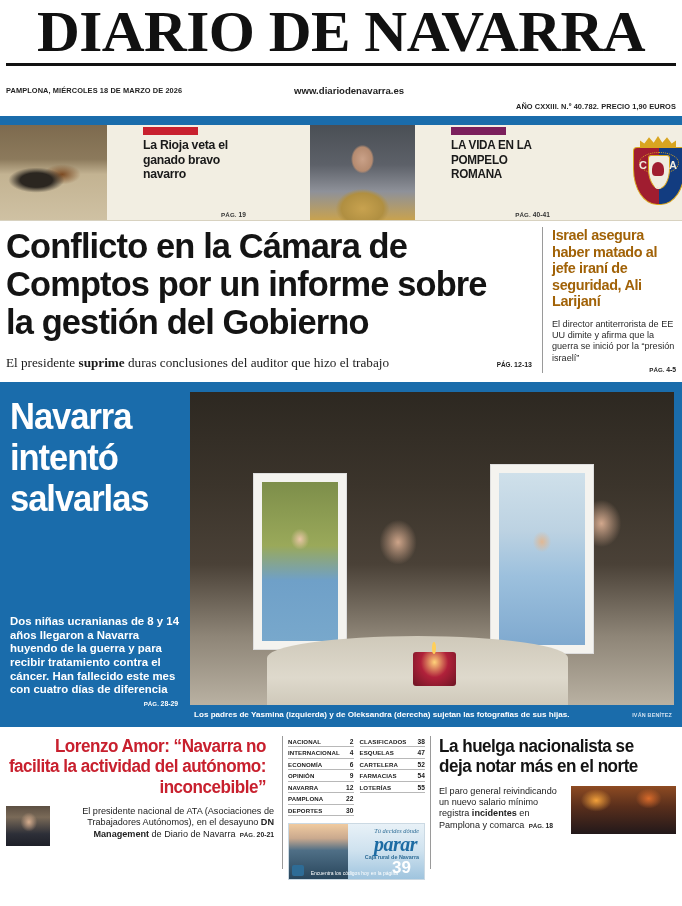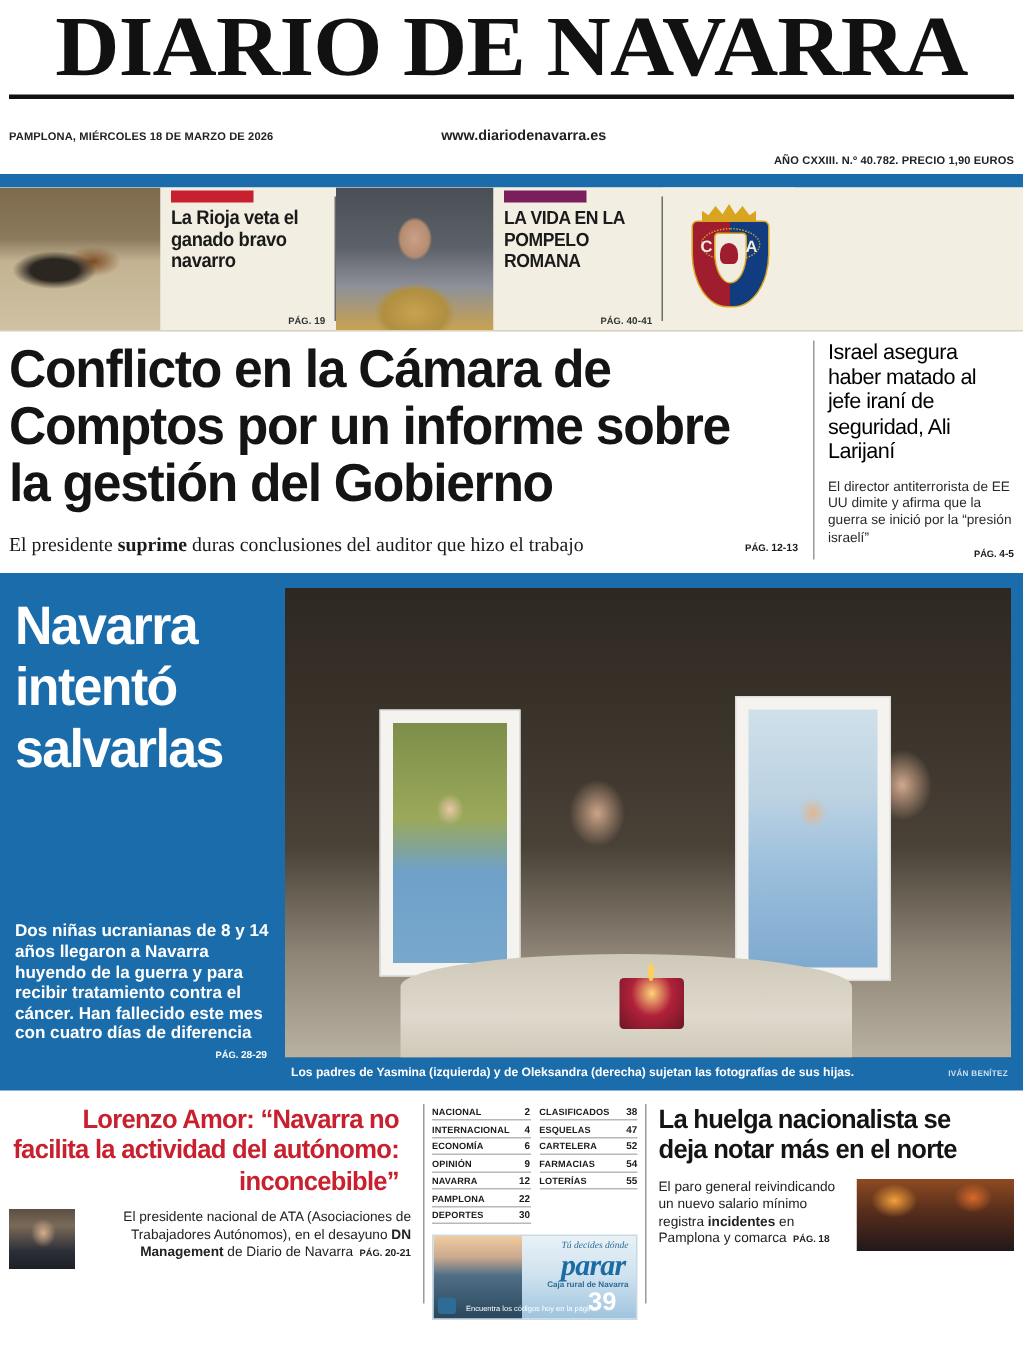--- a/index.html
+++ b/index.html
@@ -38,20 +38,21 @@
   .masthead-meta .left{flex:0 0 auto;}
   .masthead-meta .right{flex:0 0 auto;margin-top:32px;}
 
   
   .blue-bar{height:9px;background:#1a6cab;width:100%;}
 
   
   .teasers{
     display:flex;height:95px;background:#f2eee2;
     border-bottom:1px solid #d8d2c0;
+    gap:29px;
   }
   .teaser{display:flex;align-items:stretch;position:relative;}
   .teaser-img{flex:0 0 auto;overflow:hidden;position:relative;}
   .teaser-txt{flex:1 1 auto;position:relative;padding:2px 6px 2px 7px;}
   .kicker-bar{height:8px;width:55px;margin-bottom:3px;}
   .teaser-head{
     font-family:"Liberation Sans", sans-serif;
     font-weight:bold;font-size:13.2px;line-height:14.6px;
     letter-spacing:-0.3px;color:#1a1a1a;
     transform:scaleX(0.93);transform-origin:left top;
@@ -125,22 +126,22 @@
     margin-top:14px;display:flex;align-items:baseline;
   }
   .lead-sub .t{flex:1 1 auto;}
   .lead-sub .pag{font-family:"Liberation Sans",sans-serif;font-size:6.4px;font-weight:bold;white-space:nowrap;padding-left:6px;}
   .lead-sub .pag b{font-size:7px;}
   .lead-side{
     flex:0 0 124px;border-left:1px solid #9a9a9a;padding-left:9px;position:relative;
   }
   .side-head{
     font-family:"Liberation Sans", sans-serif;
-    font-weight:normal;font-size:14.4px;line-height:16.6px;
-    letter-spacing:-0.35px;color:#000000;
+    font-weight:bold;font-size:14.4px;line-height:16.6px;
+    letter-spacing:-0.35px;color:#a16207;
   }
   .side-sub{
     font-family:"Liberation Sans", sans-serif;
     font-size:9.1px;line-height:11.2px;margin-top:9px;color:#2a2a2a;
   }
   .side-pag{text-align:right;font-size:6.2px;font-weight:bold;margin-top:2px;}
   .side-pag b{font-size:6.8px;}
 
   
   .feature{

